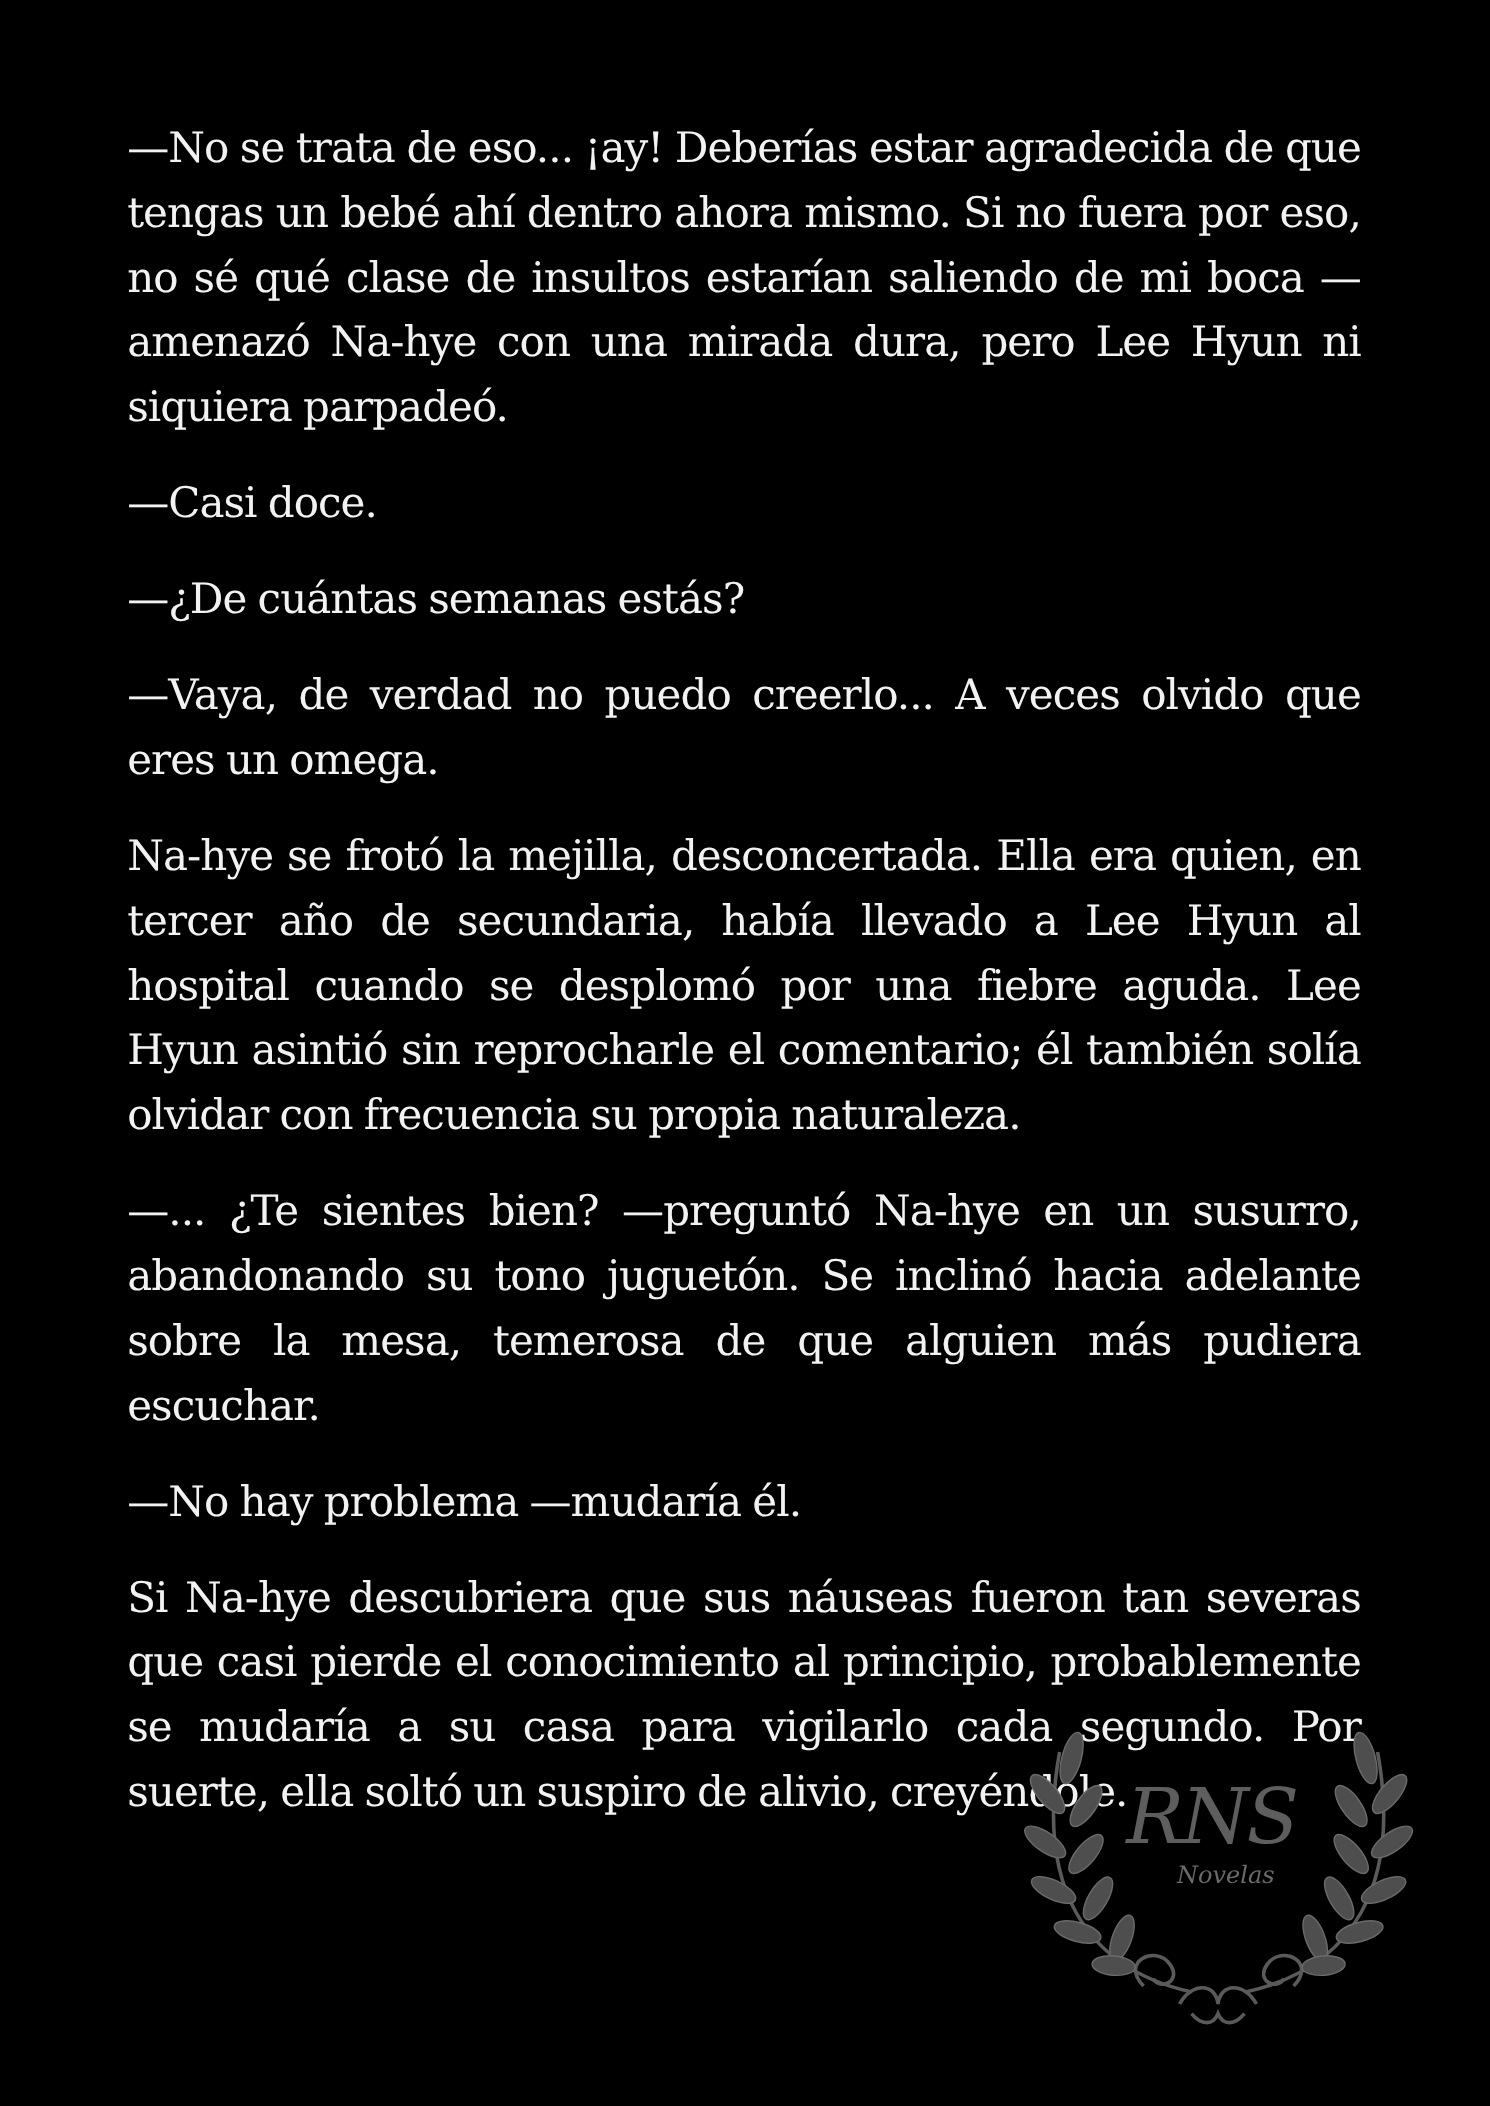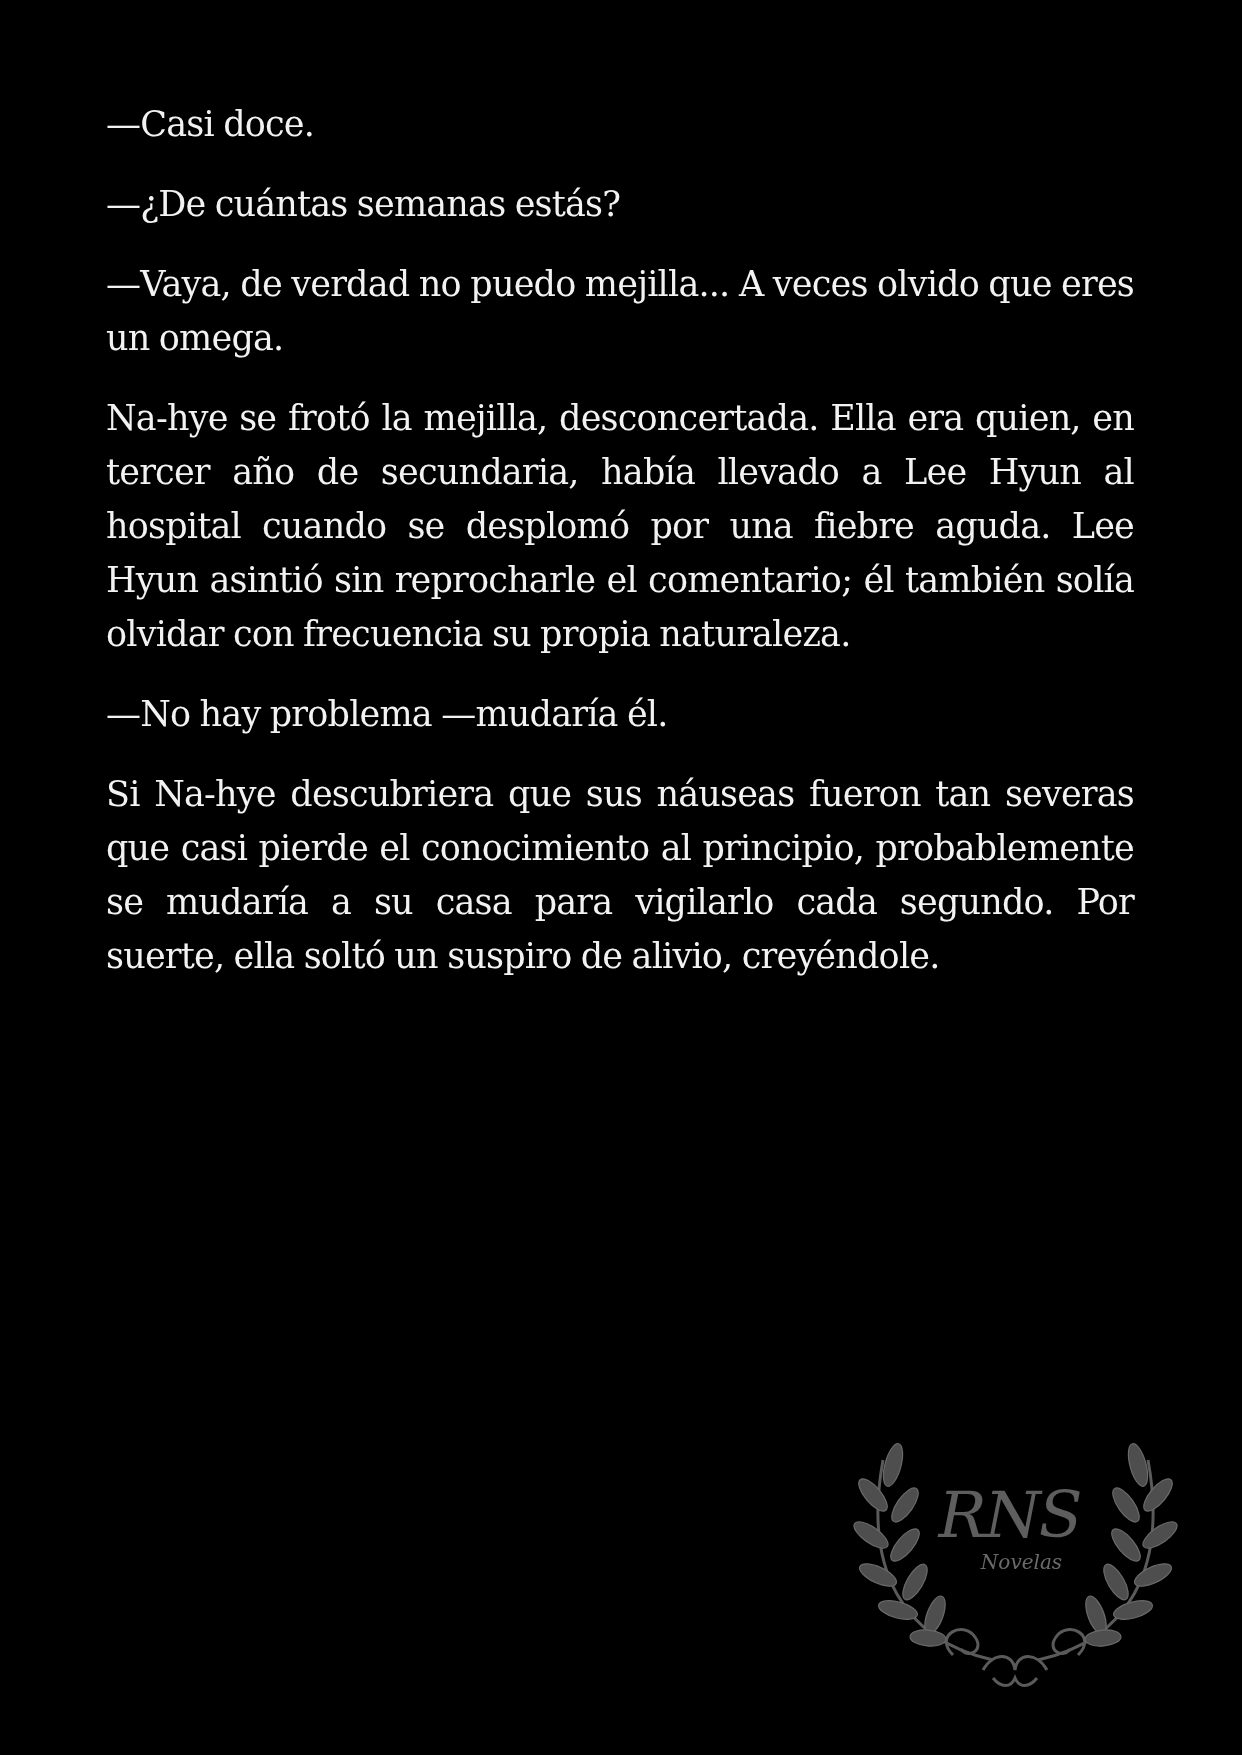--- a/index.html
+++ b/index.html
@@ -39,24 +39,26 @@
     font-style: italic;
     color: #5e5e5e;
   }
   .wm-rns { top: 58px; left: -6px; font-size: 64px; letter-spacing: -2px; }
   .wm-novelas { top: 130px; left: 6px; font-size: 20px; color: #6a6a6a; }
 </style>
 </head>
 <body>
 
 <div class="page">
+  <p>—No se trata de eso... ¡ay! Deberías estar agradecida de que tengas un bebé ahí dentro ahora mismo. Si no fuera por eso, no sé qué clase de insultos estarían saliendo de mi boca —amenazó Na-hye con una mirada dura, pero Lee Hyun ni siquiera parpadeó.</p>
   <p>—Casi doce.</p>
   <p>—¿De cuántas semanas estás?</p>
-  <p>—Vaya, de verdad no puedo mejilla... A veces olvido que eres un omega.</p>
+  <p>—Vaya, de verdad no puedo creerlo... A veces olvido que eres un omega.</p>
   <p>Na-hye se frotó la mejilla, desconcertada. Ella era quien, en tercer año de secundaria, había llevado a Lee Hyun al hospital cuando se desplomó por una fiebre aguda. Lee Hyun asintió sin reprocharle el comentario; él también solía olvidar con frecuencia su propia naturaleza.</p>
+  <p>—... ¿Te sientes bien? —preguntó Na-hye en un susurro, abandonando su tono juguetón. Se inclinó hacia adelante sobre la mesa, temerosa de que alguien más pudiera escuchar.</p>
   <p>—No hay problema —mudaría él.</p>
   <p>Si Na-hye descubriera que sus náuseas fueron tan severas que casi pierde el conocimiento al principio, probablemente se mudaría a su casa para vigilarlo cada segundo. Por suerte, ella soltó un suspiro de alivio, creyéndole.</p>
 </div>
 
 <div class="watermark">
   <svg width="345" height="270" viewBox="0 0 345 270" style="position:absolute;left:0;top:0;">
     <g fill="none" stroke="#5a5a5a" stroke-width="3">
 
       <path d="M150 240 C 60 220, 20 150, 40 40"></path>
 

